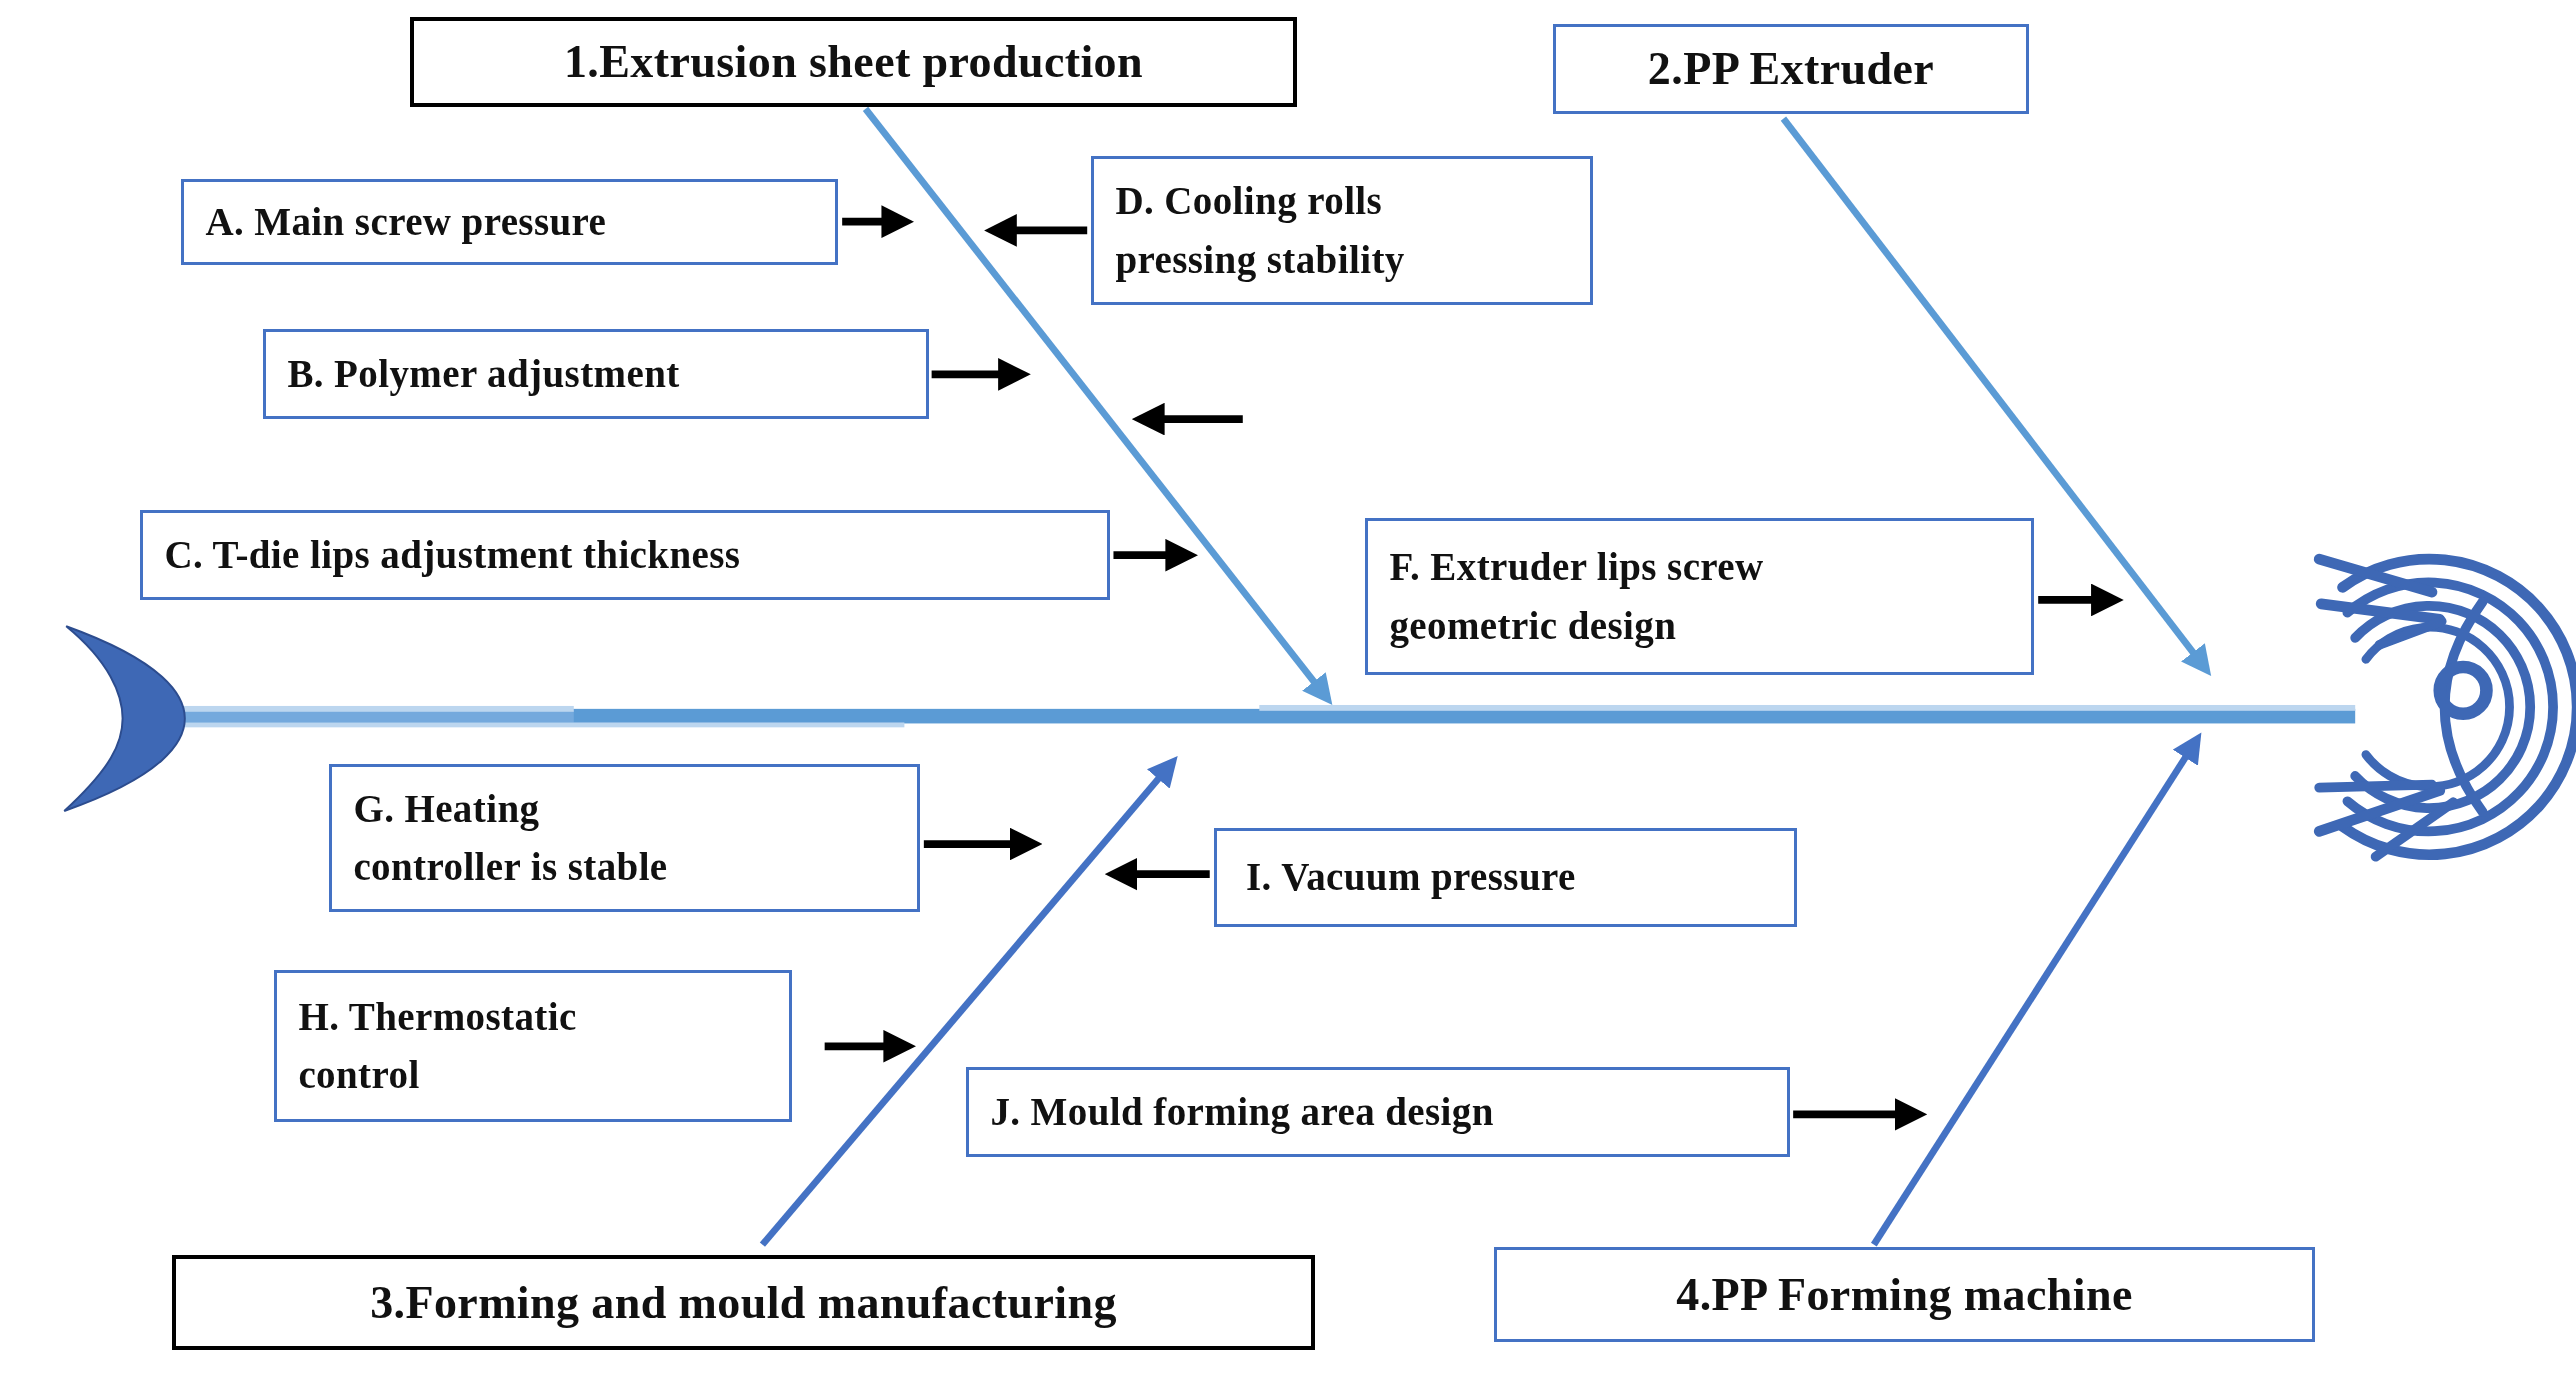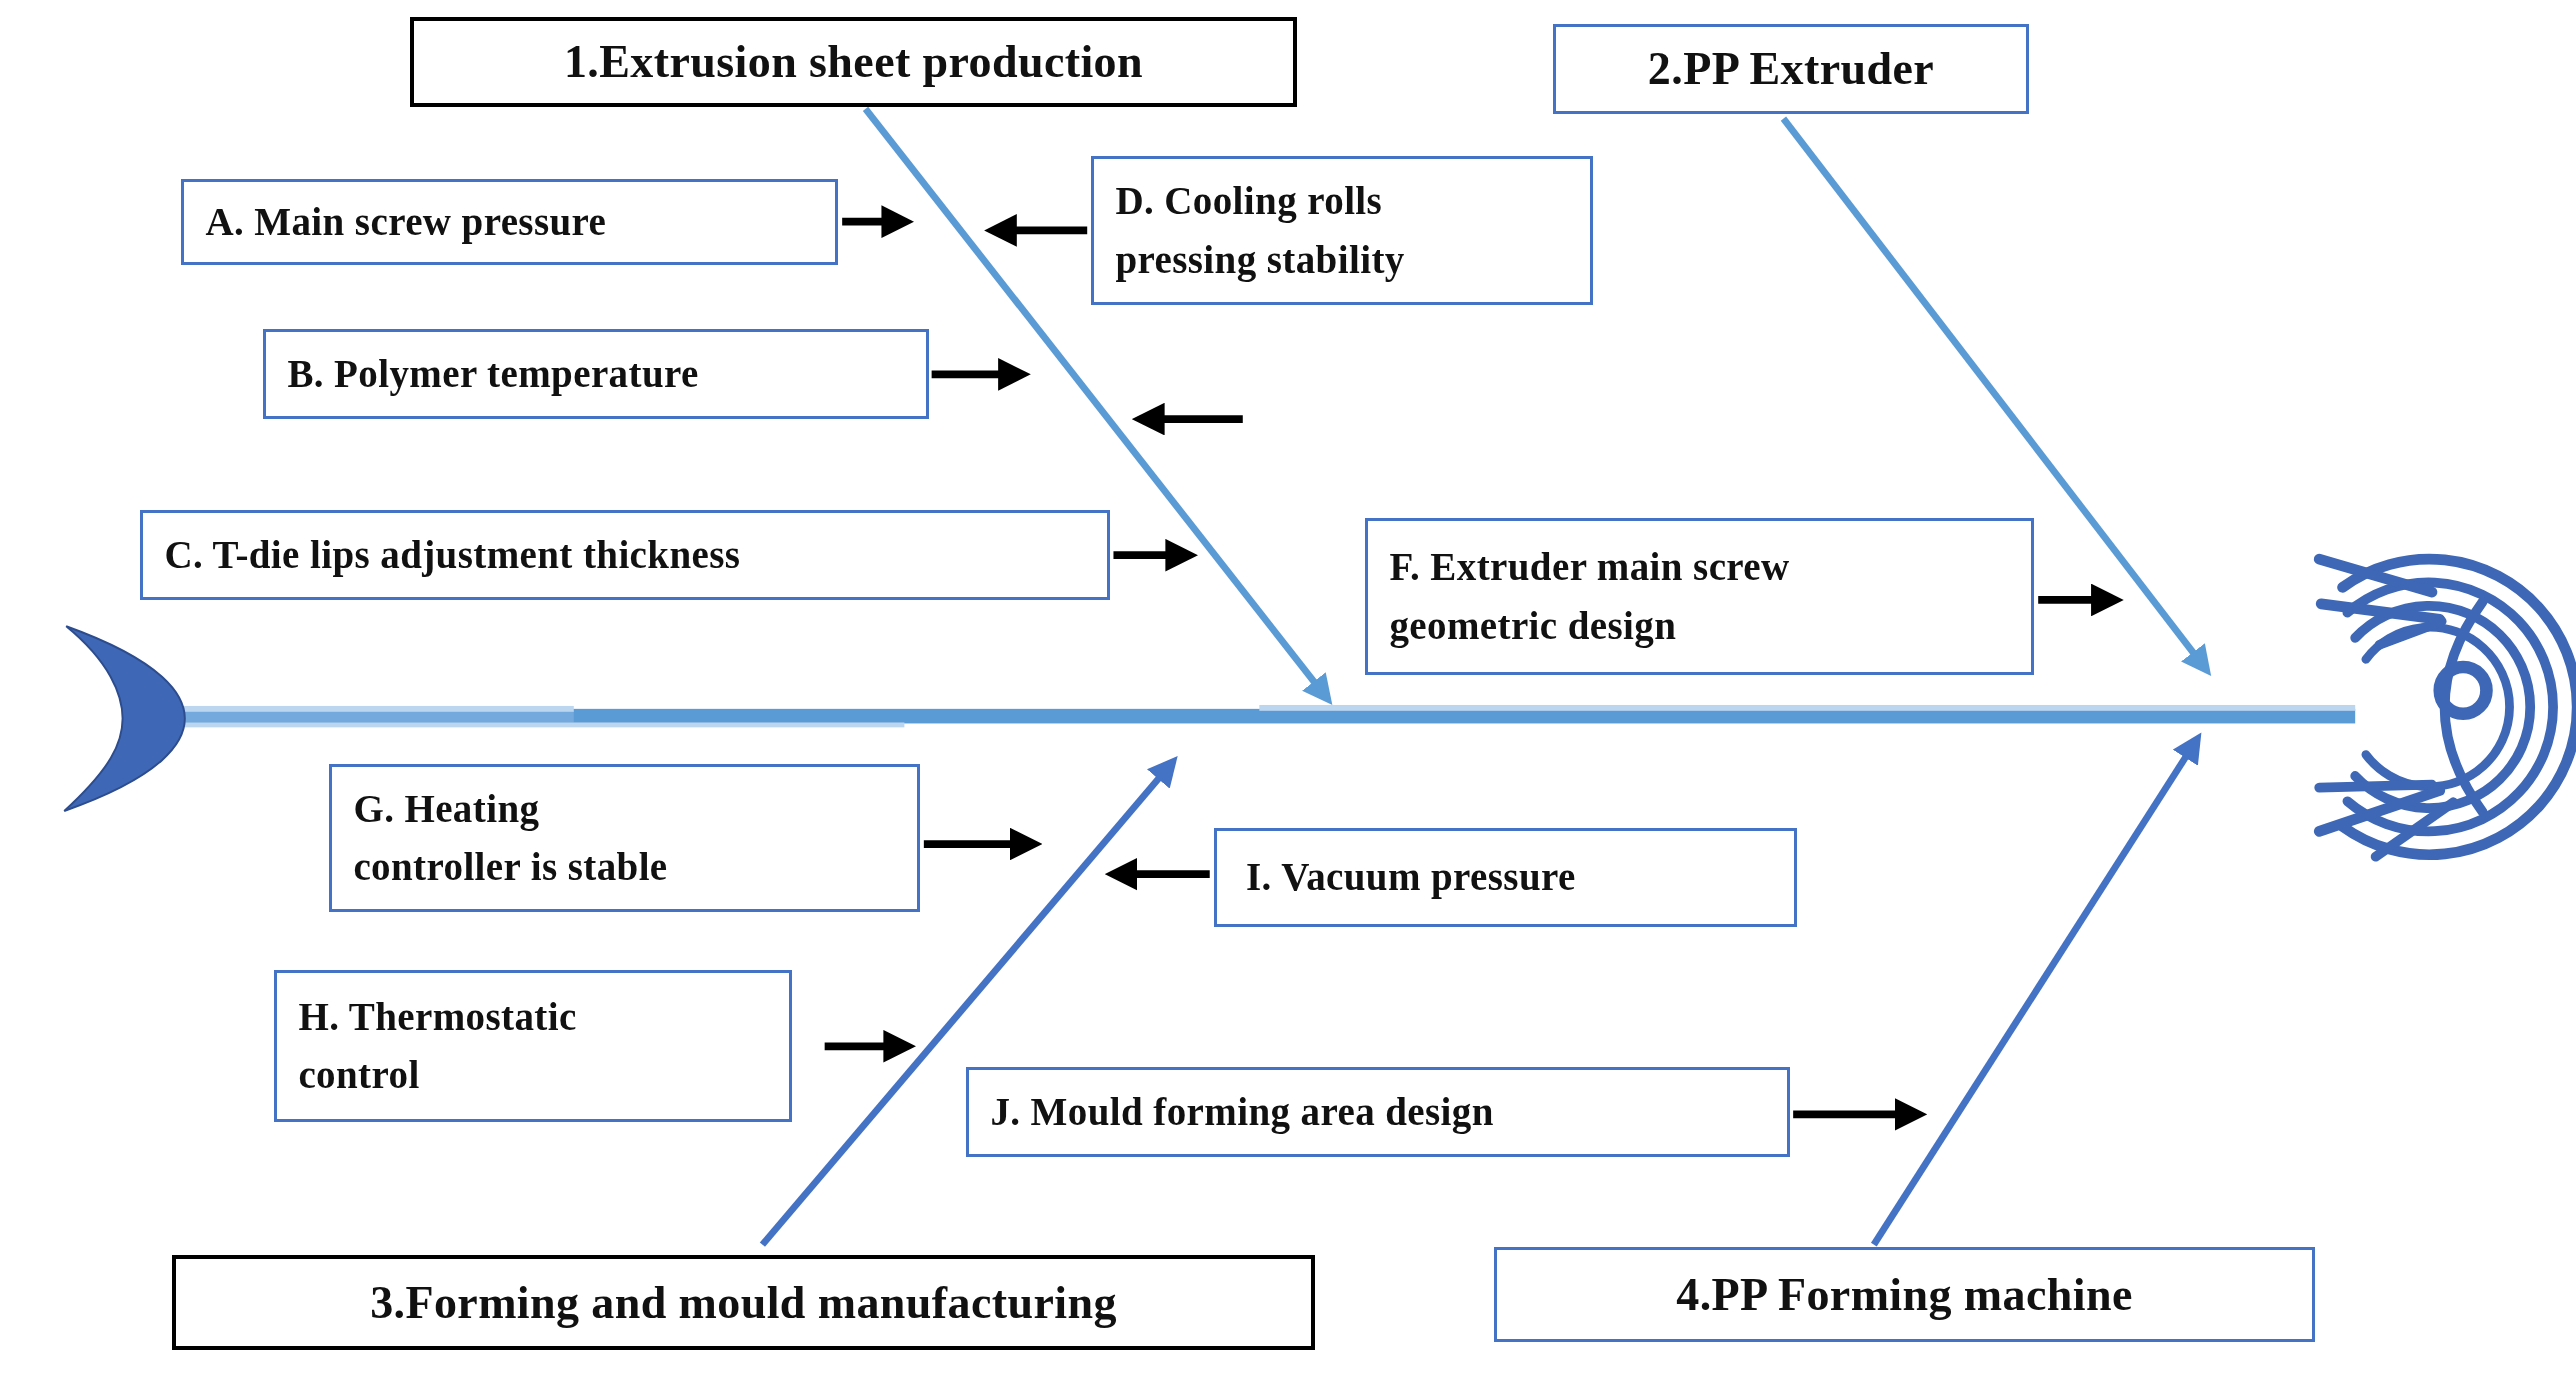--- a/index.html
+++ b/index.html
@@ -108,25 +108,25 @@
       <path class="fish" stroke-width="10" d="M60,336 L140,280"></path>
     </g>
   </svg>
 
   <div class="box blk cat b1">1.Extrusion sheet production</div>
   <div class="box blue cat b2">2.PP Extruder</div>
   <div class="box blk cat b3">3.Forming and mould manufacturing</div>
   <div class="box blue cat b4">4.PP Forming machine</div>
 
   <div class="box blue cause bA">A. Main screw pressure</div>
-  <div class="box blue cause bB">B. Polymer temperature</div>
+  <div class="box blue cause bB">B. Polymer adjustment</div>
   <div class="box blue cause bC">C. T-die lips adjustment  thickness</div>
   <div class="box blue cause bD">D. Cooling rolls
 pressing stability</div>
-  <div class="box blue cause bF">F. Extruder main screw
+  <div class="box blue cause bF">F. Extruder lips screw
 geometric design</div>
   <div class="box blue cause bG">G. Heating
 controller is stable</div>
   <div class="box blue cause bH">H. Thermostatic
 control</div>
   <div class="box blue cause bJ">J. Mould forming area design</div>
   <div class="box blue cause bI">I. Vacuum pressure</div>
 </div>
 
 

